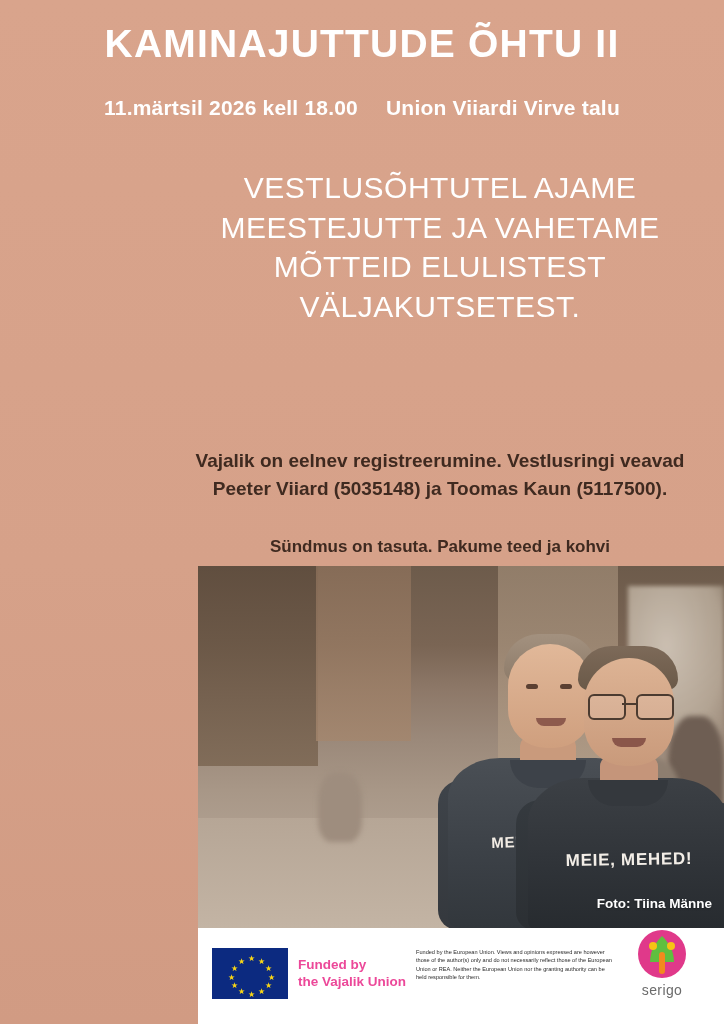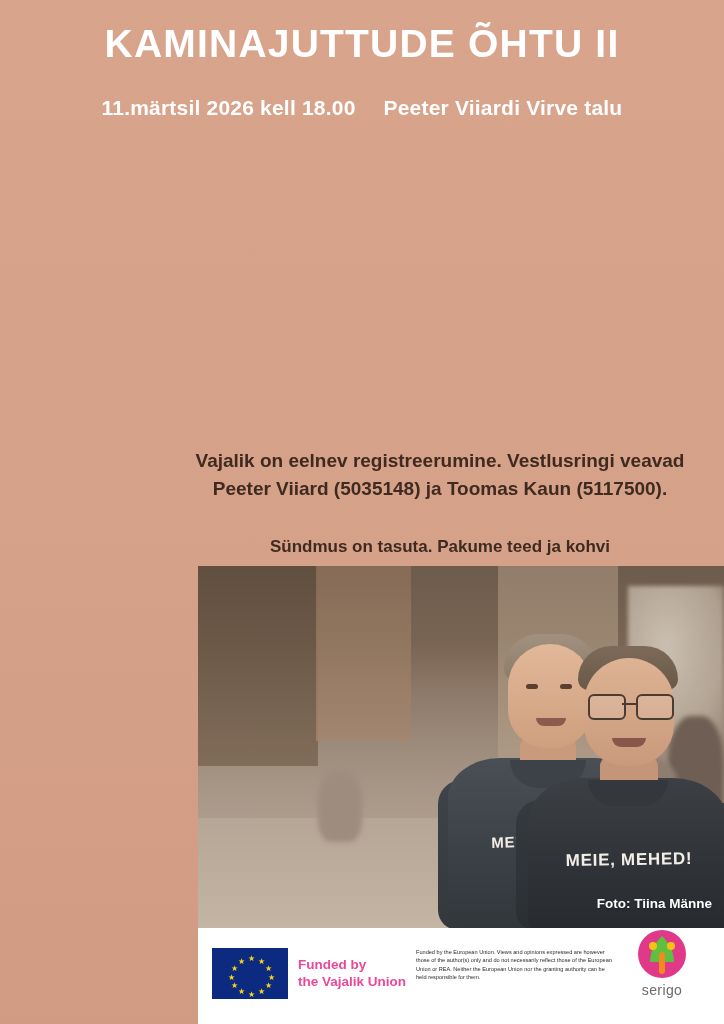--- a/index.html
+++ b/index.html
@@ -366,27 +366,28 @@
   }
 </style>
 </head>
 <body>
 
 <div class="poster">
 
   <div class="title">KAMINAJUTTUDE ÕHTU II</div>
 
   <div class="subtitle">
-    <span class="date">11.märtsil 2026 kell 18.00</span><span>Peeter Viiardi Virve talu</span>
+    <span class="date">11.märtsil 2026 kell 18.00</span><span>Union Viiardi Virve talu</span>
   </div>
 
   <div class="vertical-wrap">
     
   </div>
 
+  <div class="lead">VESTLUSÕHTUTEL AJAME MEESTEJUTTE JA VAHETAME MÕTTEID ELULISTEST VÄLJAKUTSETEST.</div>
 
   <div class="para para-2">Vajalik on eelnev registreerumine. Vestlusringi veavad Peeter Viiard (5035148) ja Toomas Kaun (5117500).</div>
   <div class="para para-3">Sündmus on tasuta. Pakume teed ja kohvi</div>
 
   <div class="photo">
     <div class="photo-img">
       <div class="room"></div>
       <div class="wall-left"></div>
       <div class="wall-panel"></div>
       <div class="door-frame"></div>

